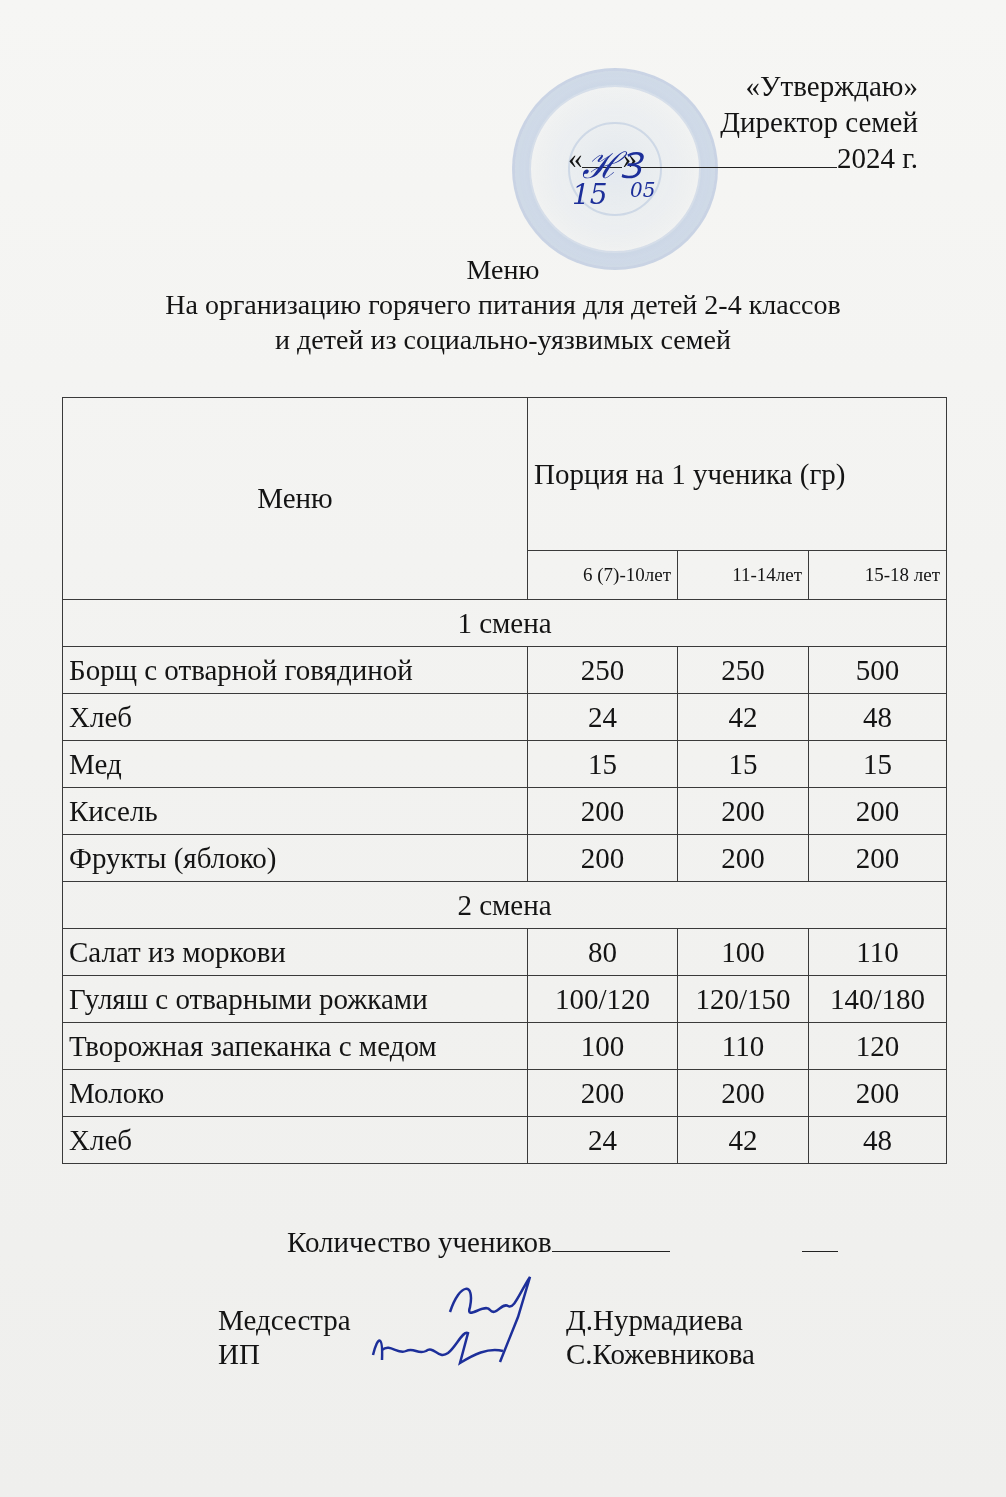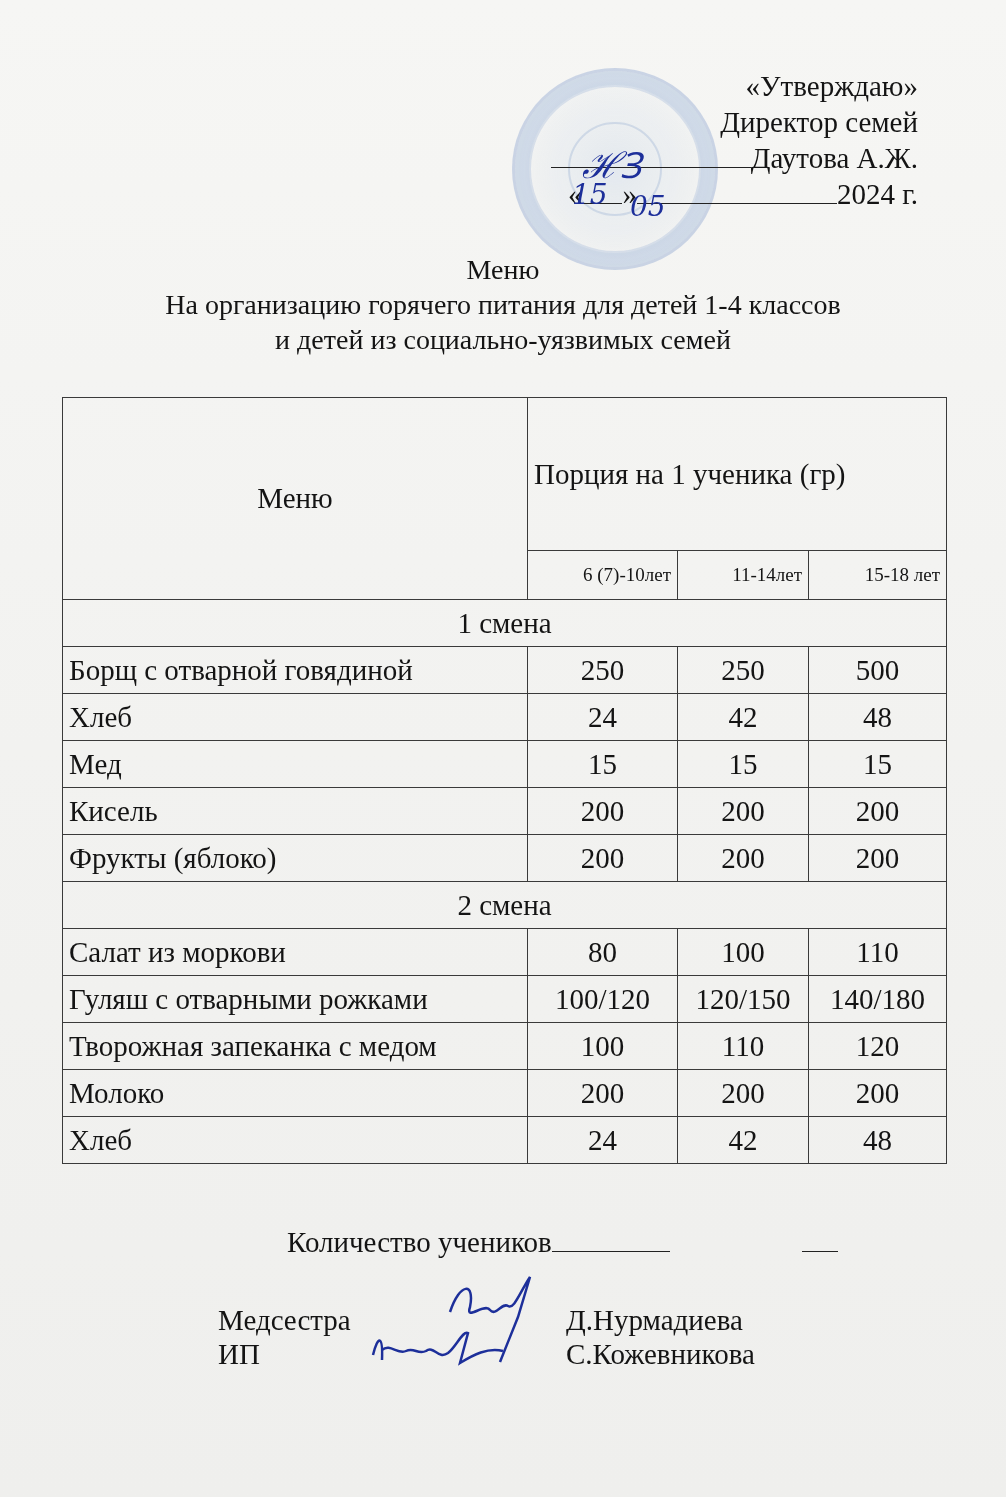--- a/index.html
+++ b/index.html
@@ -146,34 +146,31 @@
 <div class="page">
 
   <div class="stamp">
     <div class="stamp-inner"></div>
   </div>
 
   <div class="approval">
     <span class="line">«Утверждаю»</span>
     <span class="line">Директор семей</span>
     <span class="line">
-      <span class="blank" style="width:200px;"></span><span>Даутова А.Ж.</span>
-    </span>
-    <span class="line">
       <span>«</span><span class="blank" style="width:40px;text-align:center;"></span><span>»</span><span class="blank" style="width:200px;"></span><span>2024 г.</span>
     </span>
   </div>
 
   <div class="sign" style="left:582px; top:140px; font-size:36px;">ℋꞫ</div>
   <div class="sign" style="left:572px; top:178px; font-size:28px;">15</div>
-  <div class="sign" style="left:630px; top:178px; font-size:28px;margin-top:12px;">05</div>
+  <div class="sign" style="left:630px; top:178px; font-size:20px;">05</div>
 
   <div class="title">
     <div>Меню</div>
-    <div>На организацию горячего питания для детей 1-4 классов</div>
+    <div>На организацию горячего питания для детей 2-4 классов</div>
     <div>и детей из социально-уязвимых семей</div>
   </div>
 
   <table class="menu">
     <colgroup>
       <col style="width:465px;">
       <col style="width:150px;">
       <col style="width:131px;">
       <col style="width:138px;">
     </colgroup>

